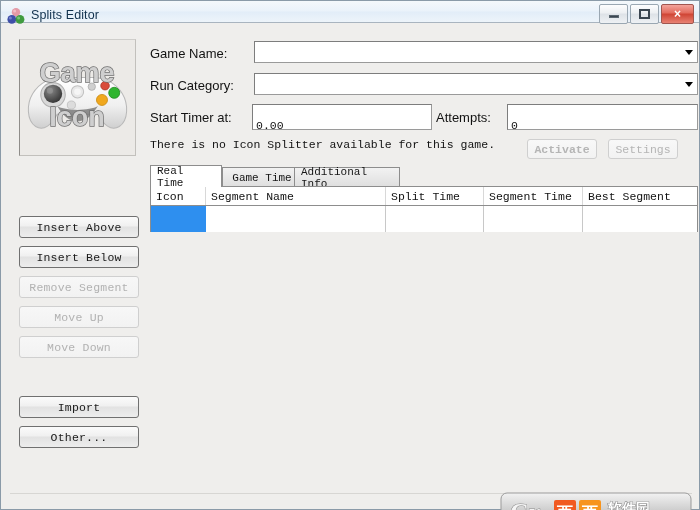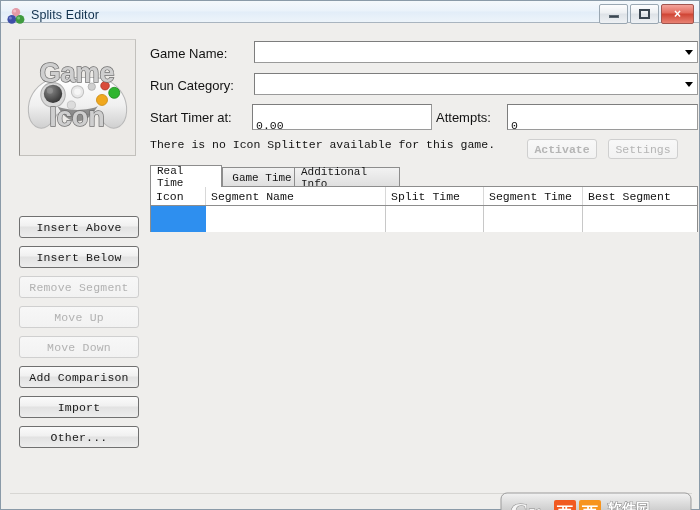--- a/index.html
+++ b/index.html
@@ -336,23 +336,20 @@
         <span>Insert Below</span>
       </div>
     <div class="sidebtn disabled" style="top:216px">
         <span>Remove Segment</span>
       </div>
     <div class="sidebtn disabled" style="top:246px">
         <span>Move Up</span>
       </div>
     <div class="sidebtn disabled" style="top:276px">
         <span>Move Down</span>
-      </div>
-    <div class="sidebtn" style="top:306px">
-        <span>Add Comparison</span>
       </div>
     <div class="sidebtn" style="top:336px">
         <span>Import</span>
       </div>
     <div class="sidebtn" style="top:366px">
         <span>Other...</span>
       </div>
 
     <div class="flabel" style="left:148px; top:14px;">Game Name:</div>
     <div class="combo" style="left:252px; top:9px; width:444px; height:22px;">

